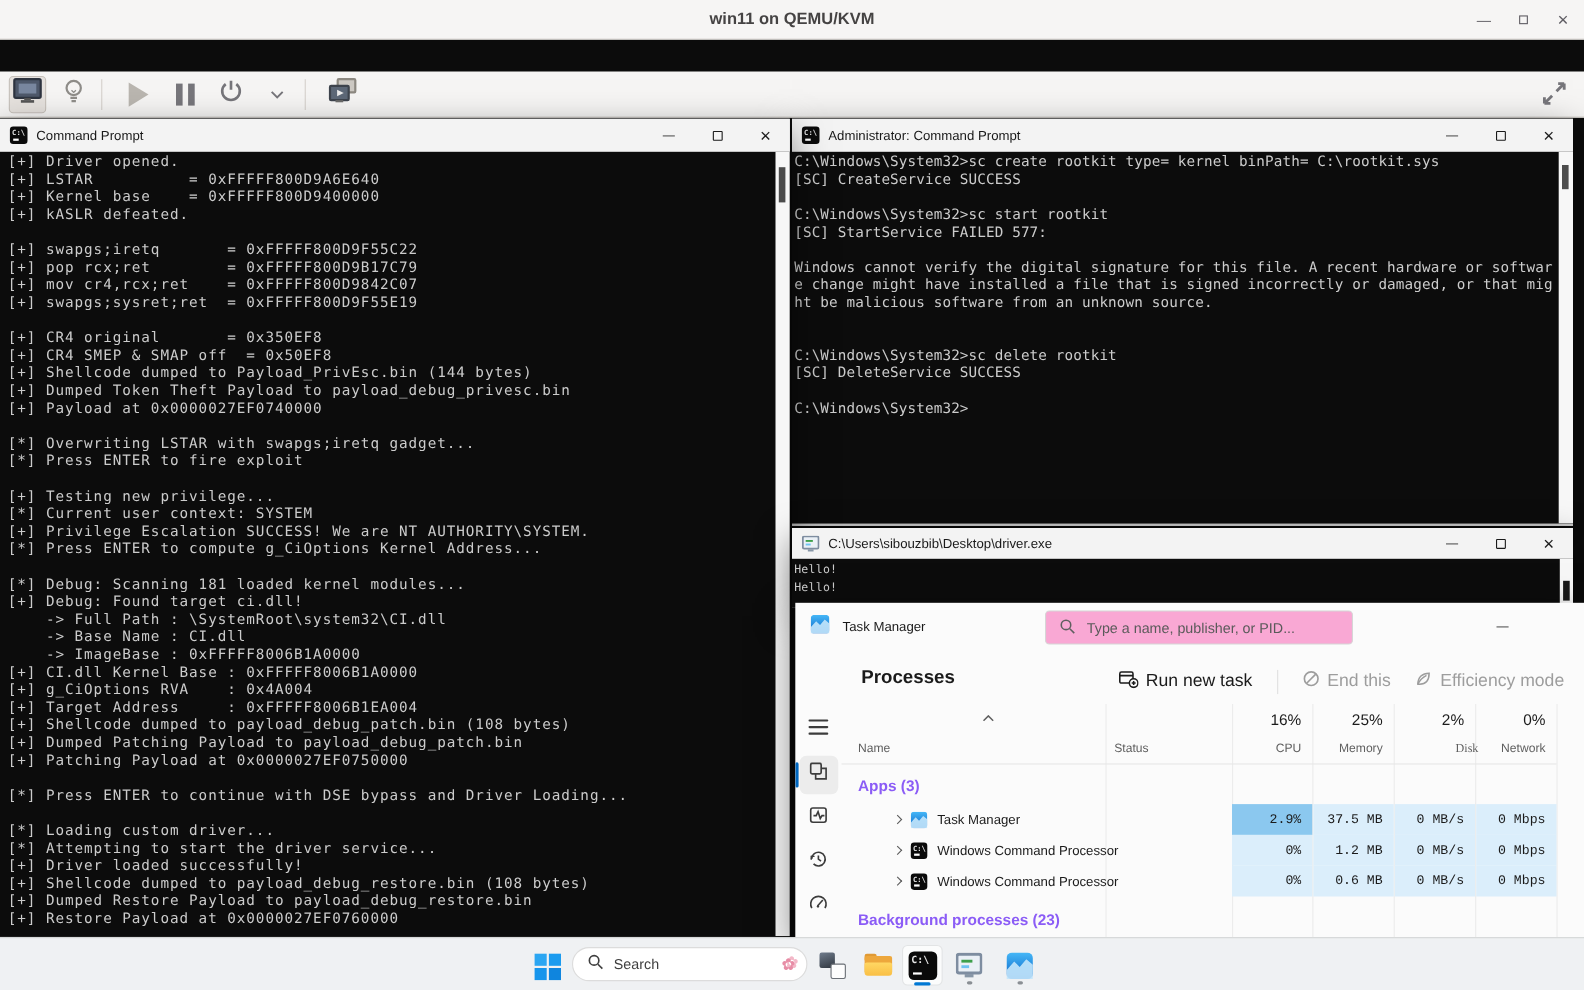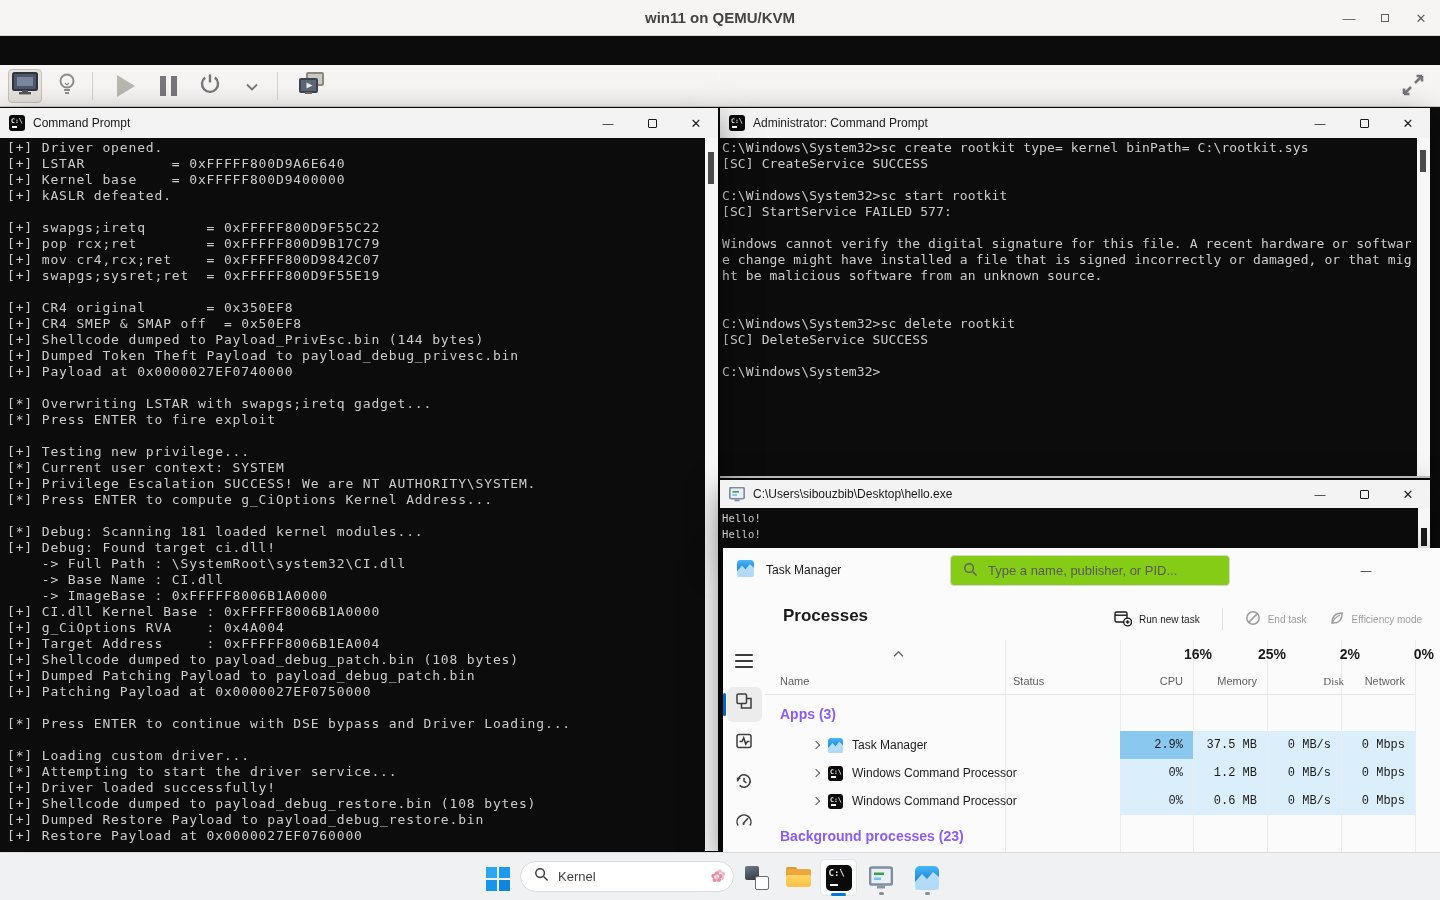--- a/index.html
+++ b/index.html
@@ -36,37 +36,37 @@
   .cmdicon span{position:absolute;left:2px;top:2px;color:#e8e8e8;font-family:"DejaVu Sans Mono",monospace;font-size:6.5px;font-weight:bold;}
   .cmdicon i{position:absolute;left:3px;bottom:3px;width:5px;height:1.6px;background:#fff;}
   .console-body{position:absolute;left:0;right:0;bottom:0;background:#0c0c0c;overflow:hidden;}
   .console-body pre{font-family:"DejaVu Sans Mono",monospace;color:#cccccc;white-space:pre;}
   .vscroll{position:absolute;right:0;top:0;bottom:0;width:13px;background:#f7f7f7;}
   .vthumb{position:absolute;left:3px;width:6px;background:#4c4c4c;}
   
   .tm{background:#fbfbfb;overflow:hidden;}
   .tm-title{position:absolute;left:0;top:0;right:0;height:44px;display:flex;align-items:center;padding-left:14px;gap:12px;}
   .tm-title .wtitle{font-size:12px;color:#191919;}
-  .tm-search{position:absolute;left:227px;top:7px;width:280px;height:31px;background:#84cc16;border:1px solid #d6d6d6;border-radius:4px;display:flex;align-items:center;gap:10px;padding:0 12px;color:#5a5a5a;font-size:13px;}
+  .tm-search{position:absolute;left:227px;top:7px;width:280px;height:31px;background:#f9a8d4;border:1px solid #d6d6d6;border-radius:4px;display:flex;align-items:center;gap:10px;padding:0 12px;color:#5a5a5a;font-size:13px;}
   .tm-ctl{position:absolute;top:0;height:44px;width:44px;display:flex;align-items:center;justify-content:center;color:#1a1a1a;font-size:11px;}
   .tm-side{position:absolute;left:0;top:44px;bottom:0;width:42px;}
   .side-ic{position:absolute;left:12px;width:18px;height:18px;}
   .side-sel{position:absolute;left:4px;top:95px;width:35px;height:35px;background:#ececec;border-radius:6px;}
   .side-pill{position:absolute;left:0px;top:101px;width:3px;height:23px;background:#0067c0;border-radius:2px;}
   .ham{display:flex;flex-direction:column;gap:4px;justify-content:center;height:18px;}
   .ham i{display:block;height:1.8px;background:#3c3c3c;border-radius:1px;}
   .tm-main{position:absolute;left:42px;top:44px;right:0;bottom:0;background:#fbfbfb;}
   .tm-pagetitle{position:absolute;left:18px;top:14px;font-size:17px;font-weight:bold;color:#1a1a1a;}
-  .tm-actions{position:absolute;right:18px;top:16px;display:flex;align-items:center;gap:22px;font-size:10px;justify-content:space-between;}
+  .tm-actions{position:absolute;right:18px;top:16px;display:flex;align-items:center;gap:22px;font-size:16px;justify-content:space-between;}
   .tm-actions .act{display:flex;align-items:center;gap:7px;color:#1b1b1b;}
   .tm-actions .act.disabled{color:#9d9d9d;}
   .tm-actions .adiv{width:1px;height:22px;background:#e0e0e0;}
   .grid-line{position:absolute;top:48px;bottom:0;width:1px;background:#ececec;}
   .tm-colhead{position:absolute;left:0;right:25px;top:48px;height:55px;border-bottom:1px solid #e6e6e6;}
-  .colpct{position:absolute;top:6px;font-size:14px;font-weight:bold;color:#1b1b1b;text-align:right;margin-left:29px;}
+  .colpct{position:absolute;top:6px;font-size:14px;font-weight:normal;color:#1b1b1b;text-align:right;}
   .collab{position:absolute;bottom:7px;font-size:11px;color:#5f5f5f;text-align:right;}
   .collab.left{text-align:center;}
   .tm-group{position:absolute;left:15px;font-size:14px;color:#8b5cf6;font-weight:bold;}
   .tm-row{position:absolute;left:0;right:25px;height:28px;}
   .tm-row .rname{position:absolute;left:63px;top:0;height:28px;display:flex;align-items:center;gap:9px;font-size:12px;color:#1b1b1b;}
   .rchev{position:absolute;left:48px;top:11px;width:6px;height:6px;border-top:1.4px solid #5a5a5a;border-right:1.4px solid #5a5a5a;transform:rotate(45deg);}
   .cell{position:absolute;top:0;height:28px;font-size:12px;color:#1b1b1b;display:flex;align-items:center;justify-content:flex-end;padding-right:10px;font-family:Liberation Mono, monospace;}
   .heat-low{background:#dbeefb;}
   .heat-mid{background:#8bc8ef;}
   .tmwave{flex:none;}
@@ -284,21 +284,21 @@
   <div class="win" style="left:720px;top:480px;width:710px;height:72px;z-index:11;">
     <div class="win-title" style="height:28px;">
       <span style="display:flex;">
         <svg width="16" height="15" viewBox="0 0 24 23">
             <rect x="1" y="1" width="22" height="17" rx="2" fill="#eaf0f6" stroke="#7e8da0" stroke-width="2.6"></rect>
             <rect x="5" y="6" width="10" height="2.6" fill="#3da04b"></rect>
             <rect x="5" y="11" width="7" height="2.6" fill="#6fc3f2"></rect>
             <rect x="8" y="19" width="8" height="3" fill="#8796a6"></rect>
           </svg>
       </span>
-      <span class="wtitle">C:\Users\sibouzbib\Desktop\hello.exe</span>
+      <span class="wtitle">C:\Users\sibouzbib\Desktop\driver.exe</span>
       <span class="wctl">
         <span>—</span>
         <span>
             <span class="maxsq"></span>
           </span>
         <span style="font-size:13px;">✕</span>
       </span>
     </div>
     <div class="console-body" style="top:28px;">
       <pre style="padding:2px 0 0 2px;font-size:10.5px;line-height:16px;letter-spacing:0.2px;">Hello!
@@ -391,21 +391,21 @@
           <span>Run new task</span>
         </div>
         <div class="adiv"></div>
         <div class="act disabled">
           <span>
             <svg width="16" height="16" viewBox="0 0 16 16" fill="none" stroke="#9d9d9d" stroke-width="1.5">
                 <circle cx="8" cy="8" r="6.2"></circle>
                 <path d="M3.9 12.1 12.1 3.9"></path>
               </svg>
           </span>
-          <span>End task</span>
+          <span>End this</span>
         </div>
         <div class="act disabled">
           <span>
             <svg width="16" height="16" viewBox="0 0 16 16" fill="none" stroke="#9d9d9d" stroke-width="1.4">
                 <path d="M3 13C3 6.5 7 3 13.2 3c0 6.8-3.6 10-8.7 10Z"></path>
                 <path d="M3 13c1.8-3.8 4.6-6.3 7.8-8"></path>
               </svg>
           </span>
           <span>Efficiency mode</span>
         </div>
@@ -502,21 +502,21 @@
       <i></i>
       <i></i>
     </div>
   <div class="search-pill" style="z-index:60;">
     <span>
       <svg width="15" height="15" viewBox="0 0 16 16" fill="none" stroke="#3f3f3f" stroke-width="1.6">
           <circle cx="6.5" cy="6.5" r="4.6"></circle>
           <path d="M10.2 10.2 14.5 14.5"></path>
         </svg>
     </span>
-    <span class="slabel">Kernel</span>
+    <span class="slabel">Search</span>
     <span class="blossom">✿</span>
   </div>
   <div class="tview" style="z-index:60;">
       <span class="back"></span>
       <span class="front"></span>
     </div>
   <div class="folder" style="z-index:60;">
       <span class="tab"></span>
       <span class="body"></span>
       <span class="front"></span>

